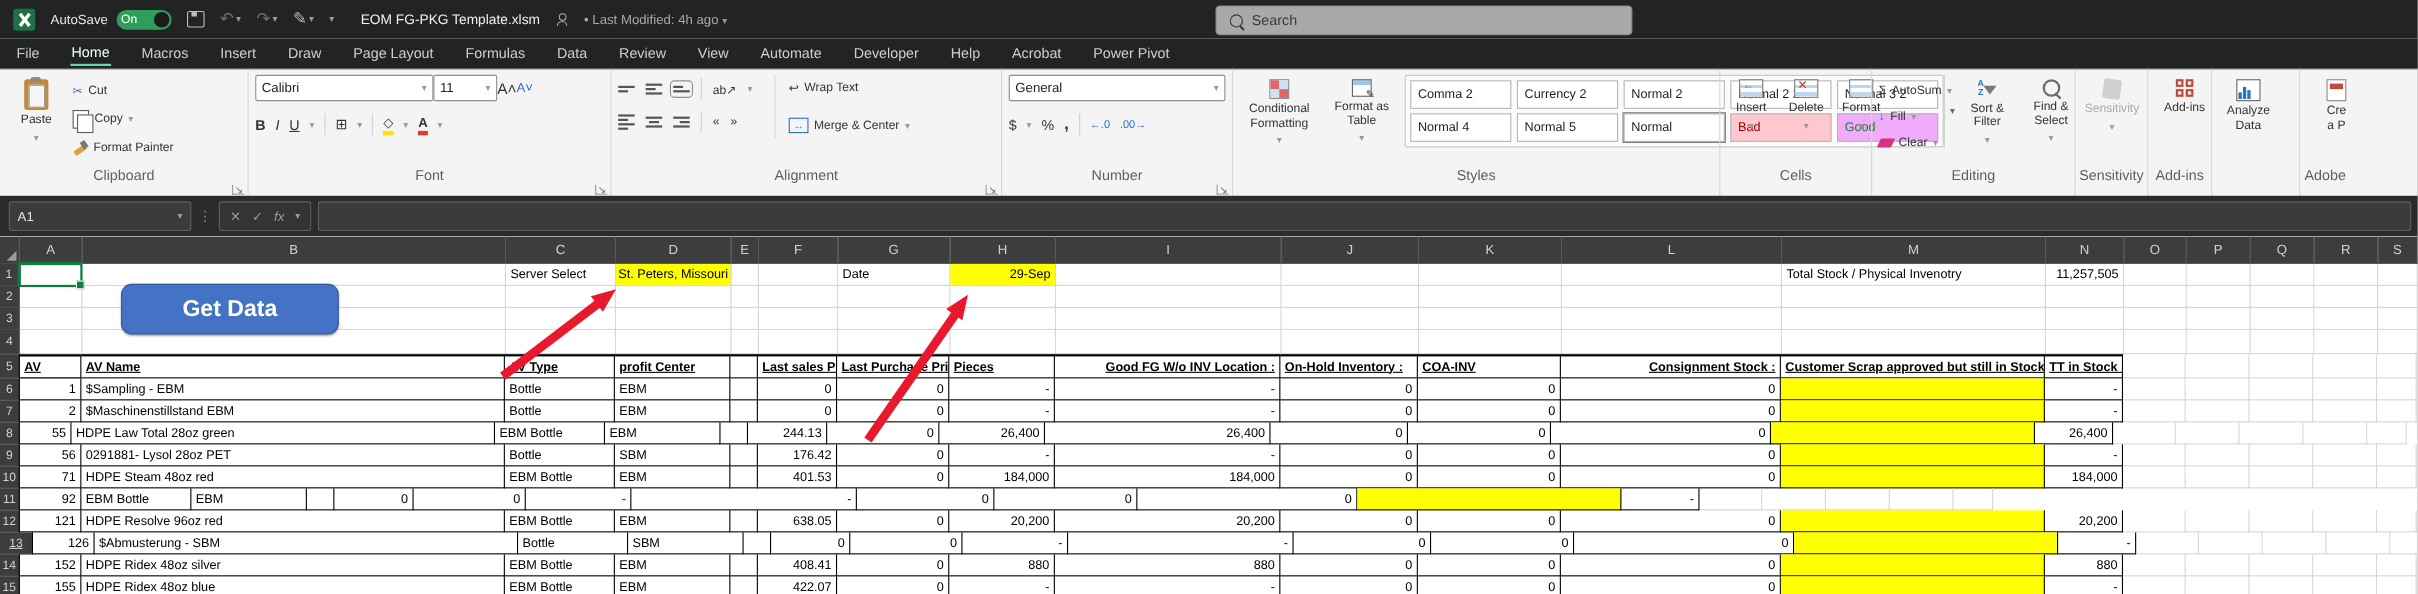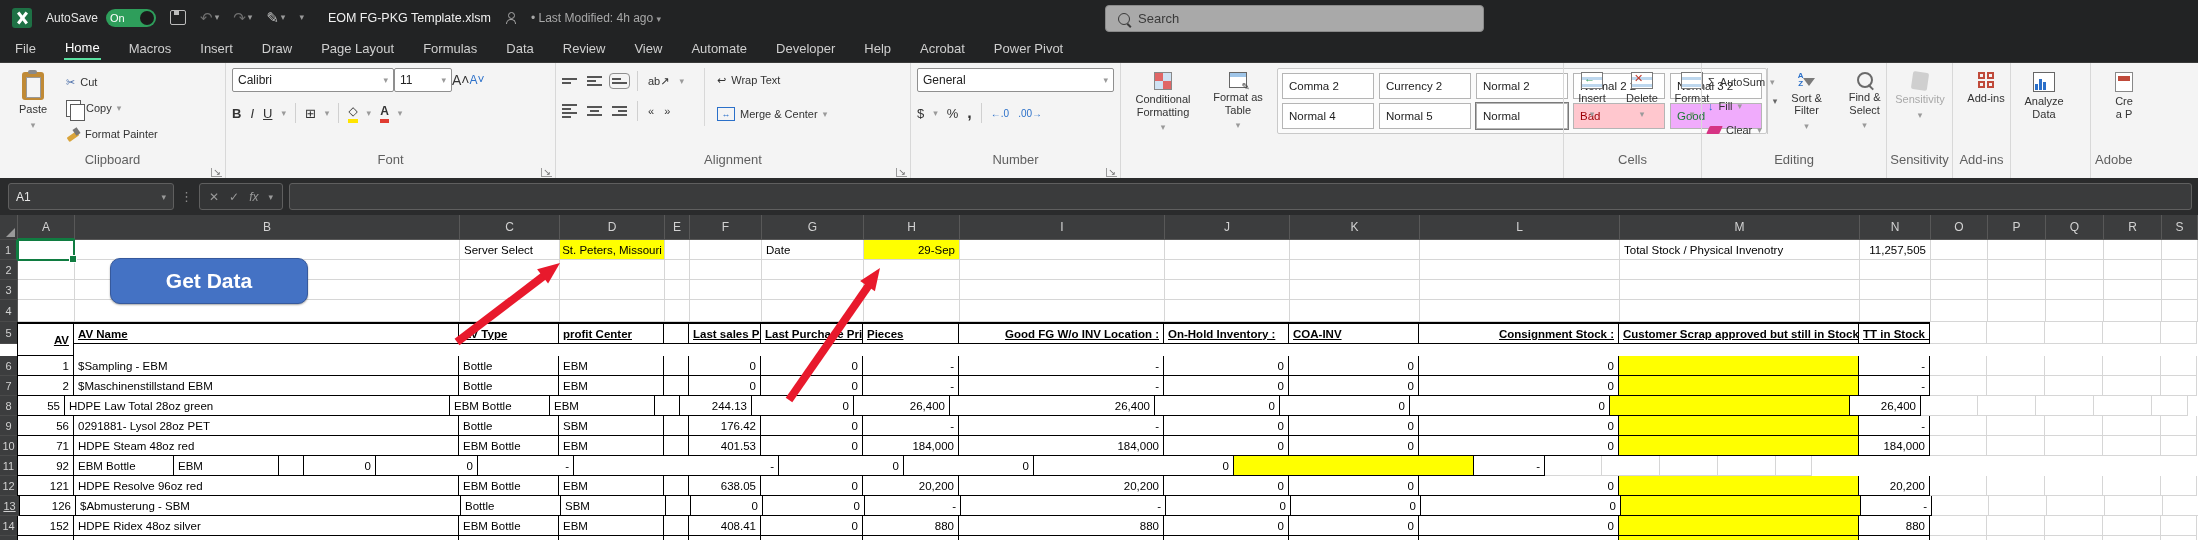--- a/index.html
+++ b/index.html
@@ -344,20 +344,21 @@
               <div class="sg">Normal 5</div>
               <div class="sg sel">Normal</div>
               <div class="sg bad">Bad</div>
               <div class="sg good">Good</div>
             </div>
           </div>
         <div class="sgmore">
             <span>▾</span>
           </div>
       </div>
+      <div class="glabel">Styles</div>
     </div>
 
     <div class="grp" style="width:138px">
       <div class="bigbtn" style="min-width:34px">
         <span class="cellic">
             <span style="color:#2e9e5b">←</span>
           </span>
         <span>Insert</span>
           <span class="chev">▾</span>
       </div>
@@ -631,21 +632,21 @@
           <div class="c gc" style="width: 57px; height: 22px;"></div>
           <div class="c gc" style="width: 58px; height: 22px;"></div>
           <div class="c gc" style="width: 58px; height: 22px;"></div>
           <div class="c gc" style="width: 58px; height: 22px;"></div>
           <div class="c gc" style="width: 36px; height: 22px;"></div>
         </div>
         <div class="shrow">
           <div class="gut" style="width: 18px; height: 22px;">
             <span>5</span>
           </div>
-          <div class="c tc th fl" style="width: 57px; height: 34px; justify-content: flex-end;">
+          <div class="c tc th fl" style="width: 57px; height: 22px;">
             <span>AV</span>
           </div>
           <div class="c tc th" style="width: 385px; height: 22px;">
             <span>AV Name</span>
           </div>
           <div class="c tc th" style="width: 100px; height: 22px;">
             <span>AV Type</span>
           </div>
           <div class="c tc th" style="width: 105px; height: 22px;">
             <span>profit Center</span>
@@ -1011,21 +1012,21 @@
           <div class="c tc ar" style="width: 71px; height: 20px;">
             <span>20,200</span>
           </div>
           <div class="c gc" style="width: 57px; height: 20px;"></div>
           <div class="c gc" style="width: 58px; height: 20px;"></div>
           <div class="c gc" style="width: 58px; height: 20px;"></div>
           <div class="c gc" style="width: 58px; height: 20px;"></div>
           <div class="c gc" style="width: 36px; height: 20px;"></div>
         </div>
         <div class="shrow">
-          <div class="gut" style="width: 20px; height: 20px; text-decoration: underline;">
+          <div class="gut" style="width: 30px; height: 20px; text-decoration: underline;">
             <span>13</span>
           </div>
           <div class="c tc fl ar" style="width: 57px; height: 20px;">
             <span>126</span>
           </div>
           <div class="c tc" style="width: 385px; height: 20px;">
             <span>$Abmusterung - SBM</span>
           </div>
           <div class="c tc" style="width: 100px; height: 20px;">
             <span>Bottle</span>

